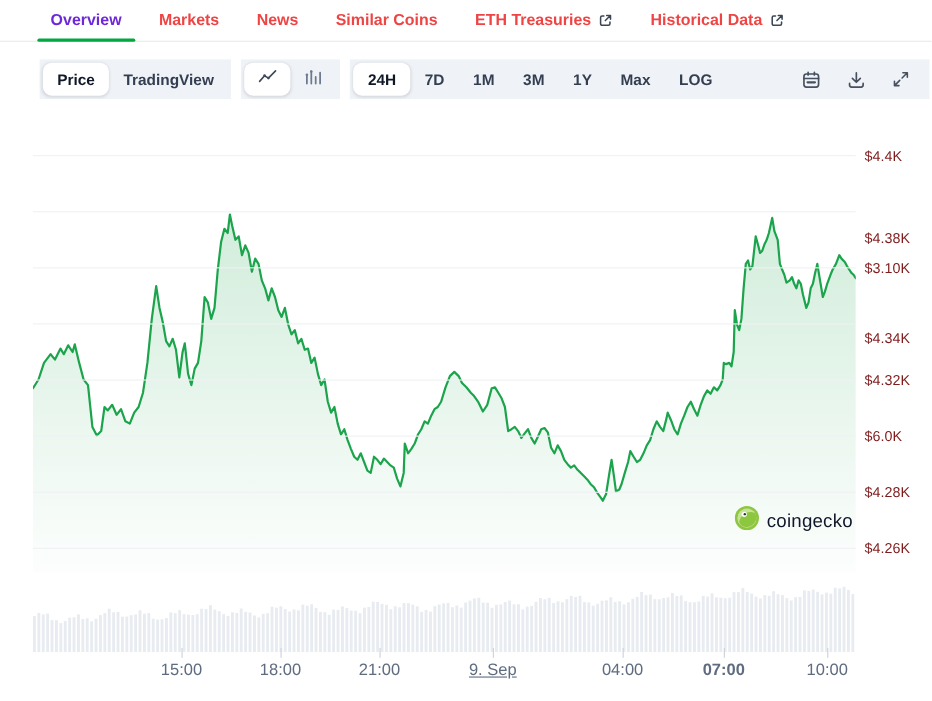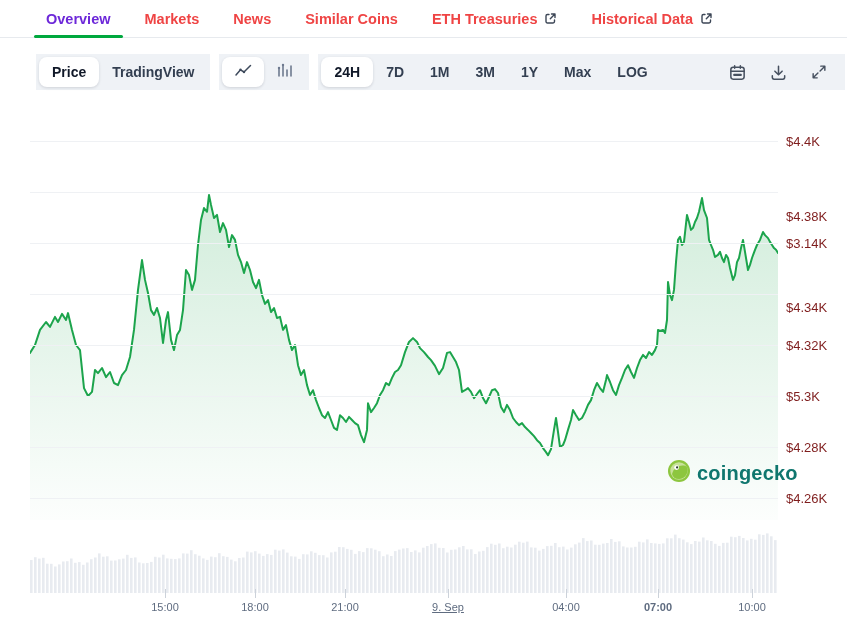--- a/index.html
+++ b/index.html
@@ -27,26 +27,26 @@
     border-radius:8px;cursor:pointer;}
   .icon-pill.active{background:#fff;box-shadow:0 1px 3px rgba(16,24,40,.14);}
   .tgroup.range{flex:1;}
   .range-icons{margin-left:auto;display:flex;align-items:center;gap:22px;padding-right:14px;}
   .tool-icon{display:flex;align-items:center;cursor:pointer;}
 
   
   #chart-layer{position:absolute;left:0;top:0;width:847px;height:637px;pointer-events:none;}
   .gridline{position:absolute;left:30px;width:748px;height:1px;background:#eff1f4;}
   .ylabel{position:absolute;left:786px;font-size:13px;color:#7f1d1d;}
-  .xlabel{position:absolute;width:64px;text-align:center;font-size:11px;color:#5f6c80;top:601px;}
+  .xlabel{position:absolute;width:64px;text-align:center;font-size:15px;color:#5f6c80;top:601px;}
   .xtick{position:absolute;top:589px;width:1px;height:9px;background:#ccd2da;}
   #price-svg{position:absolute;left:30px;top:120px;pointer-events:auto;}
   #volume-svg{position:absolute;left:30px;top:530px;}
   .watermark{position:absolute;left:668px;top:460px;display:flex;align-items:center;gap:7px;}
-  .watermark-text{font-size:20px;font-weight:700;color:#0f766e;letter-spacing:.2px;}
+  .watermark-text{font-size:17px;font-weight:400;color:#0f172a;letter-spacing:.2px;}
 </style>
 </head>
 <body>
 
 <div id="app">
 
   <div class="tabbar">
     <div class="tab active">
       <span>Overview</span>
     </div>
@@ -350,27 +350,27 @@
           <circle cx="9.1" cy="7.4" r="1.1" fill="#2b3a2b"></circle>
         </svg>
       </span>
       <span class="watermark-text">coingecko</span>
     </div>
   <div class="gridline" style="top: 140.5px;"></div>
       <div class="ylabel" style="top: 134px;">$4.4K</div>
       <div class="gridline" style="top: 191.5px;"></div>
       <div class="ylabel" style="top: 171px; margin-top: 38px;">$4.38K</div>
       <div class="gridline" style="top: 242.5px;"></div>
-      <div class="ylabel" style="top: 236px;">$3.14K</div>
+      <div class="ylabel" style="top: 236px;">$3.10K</div>
       <div class="gridline" style="top: 293.5px;"></div>
       <div class="ylabel" style="top: 300px;">$4.34K</div>
       <div class="gridline" style="top: 344.5px;"></div>
       <div class="ylabel" style="top: 338px;">$4.32K</div>
       <div class="gridline" style="top: 395.5px;"></div>
-      <div class="ylabel" style="top: 389px;">$5.3K</div>
+      <div class="ylabel" style="top: 389px;">$6.0K</div>
       <div class="gridline" style="top: 446.5px;"></div>
       <div class="ylabel" style="top: 440px;">$4.28K</div>
       <div class="gridline" style="top: 497.5px;"></div>
       <div class="ylabel" style="top: 491px;">$4.26K</div>
       <div class="xtick" style="left: 165px;"></div>
       <div class="xlabel" style="left: 133px;">15:00</div>
       <div class="xtick" style="left: 255px;"></div>
       <div class="xlabel" style="left: 223px;">18:00</div>
       <div class="xtick" style="left: 345px;"></div>
       <div class="xlabel" style="left: 313px;">21:00</div>

